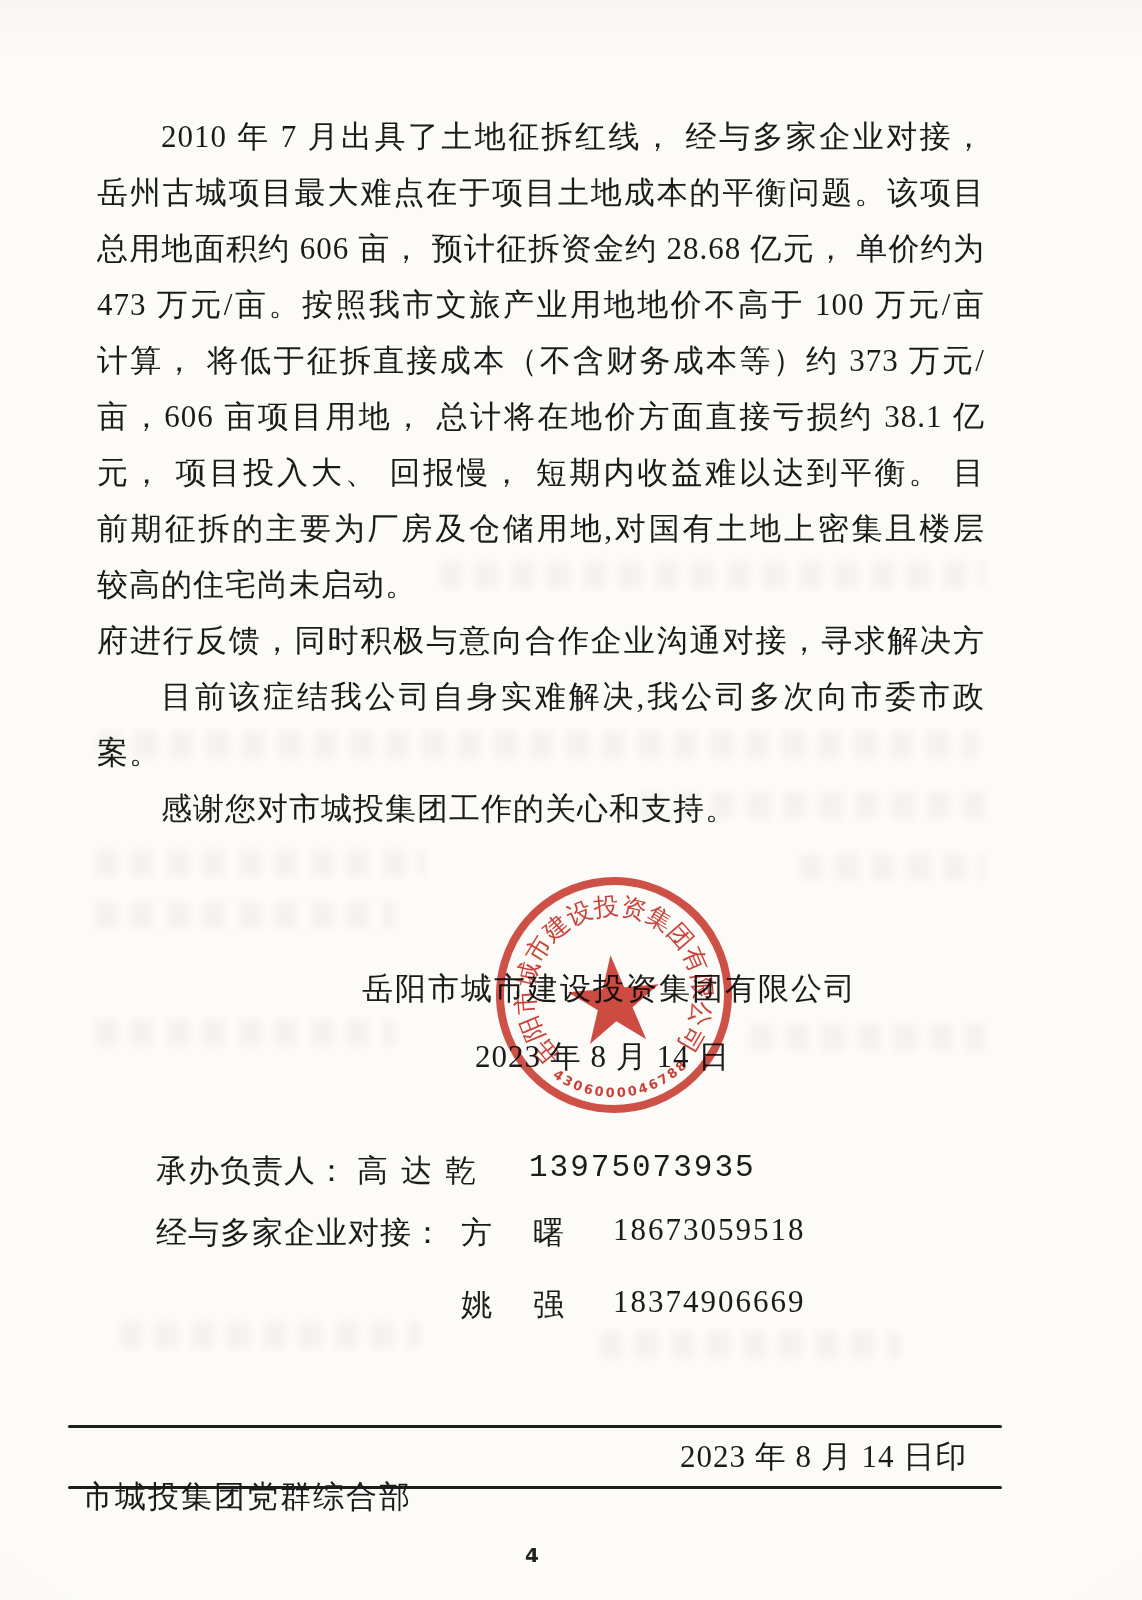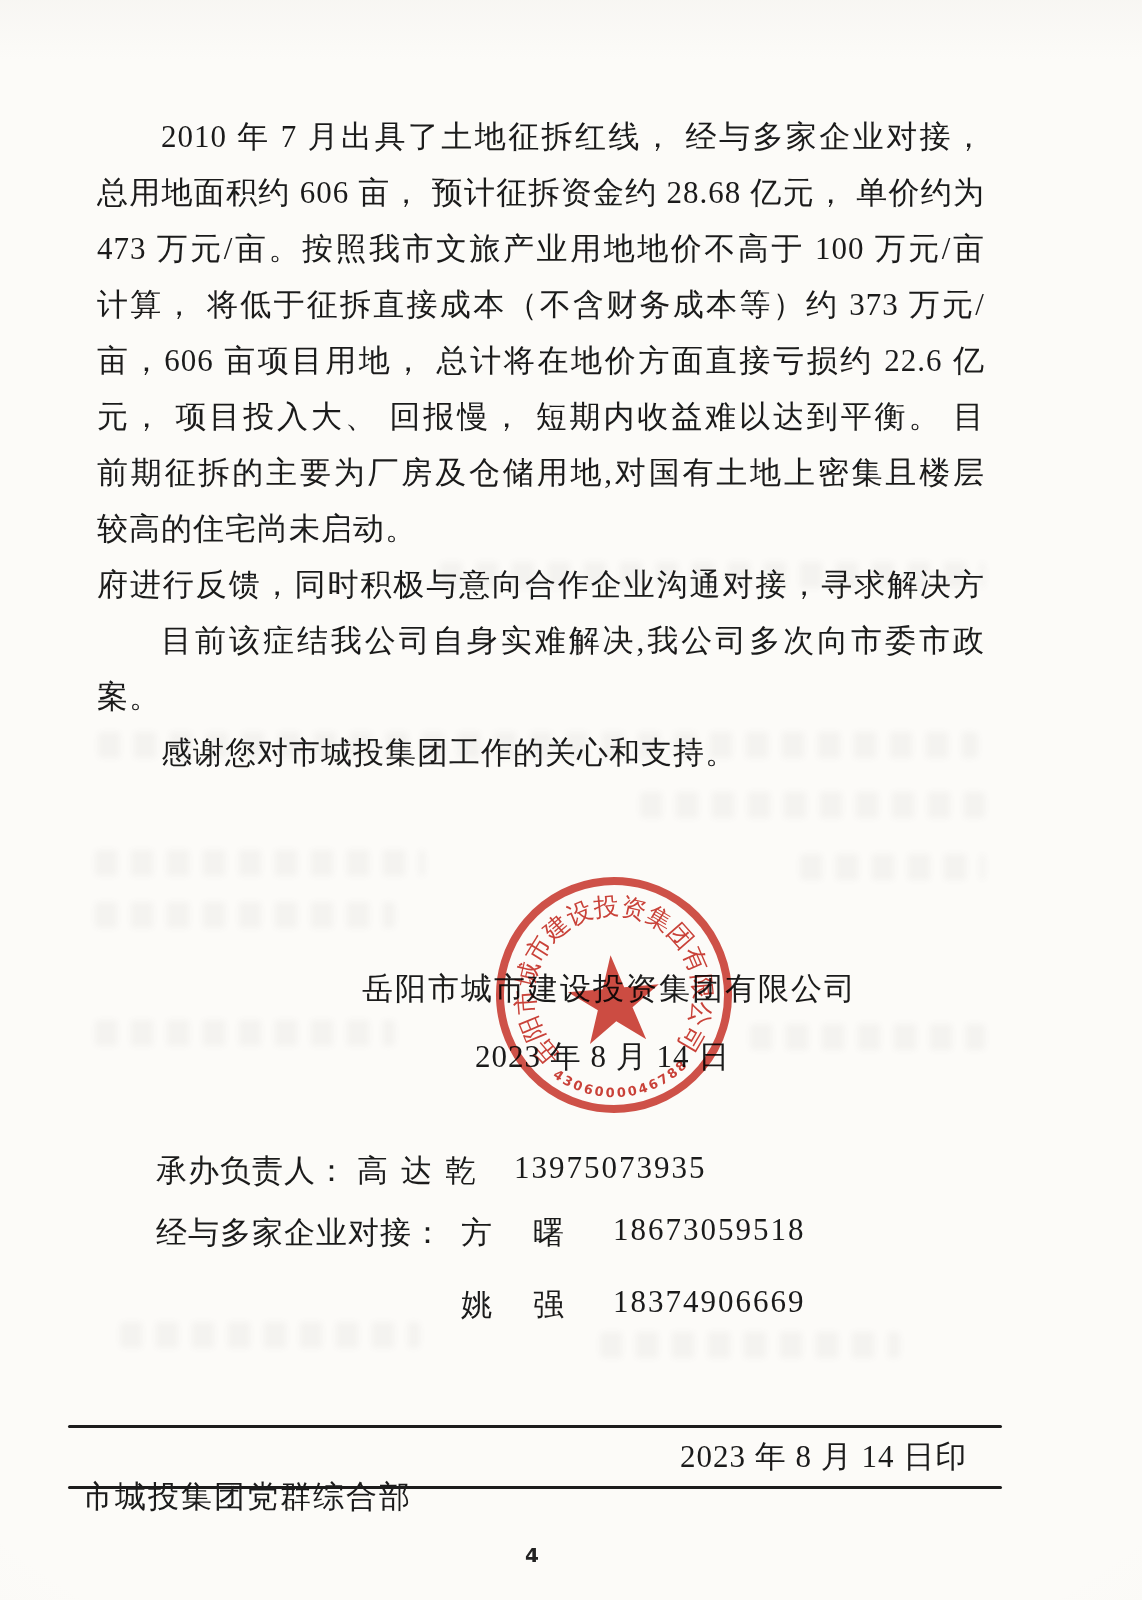--- a/index.html
+++ b/index.html
@@ -36,21 +36,21 @@
     mix-blend-mode:multiply;opacity:.88;
   }
   
   .contact-row{position:absolute;font-size:31px;white-space:nowrap;}
   .contact-row .cell{position:absolute;top:0;white-space:nowrap;text-align:center;}
   #contact-row-1{top:1150px;}
   #contact-row-2{top:1212px;}
   #contact-row-3{top:1284px;}
   .c-label{left:156px;letter-spacing:1px;}
   .c-name-1{left:357px;letter-spacing:13px;}
-  .c-phone-1{left:514px;letter-spacing:2px;}
+  .c-phone-1{left:529px;letter-spacing:2px;font-family:Liberation Mono, monospace;}
   .c-name-23{left:461px;letter-spacing:5px;}
   .c-phone-23{left:613px;letter-spacing:2px;}
   
   .footer-rule{position:absolute;left:68px;width:934px;height:3px;background:#1c1c1c;border-radius:2px;}
   #footer-rule-top{top:1425px;}
   #footer-rule-bottom{top:1486px;}
   .footer-dept{position:absolute;left:82px;top:1436px;font-size:31px;letter-spacing:2px;white-space:nowrap;margin-top:40px;}
   .footer-date{position:absolute;left:680px;top:1436px;font-size:31px;letter-spacing:1px;white-space:nowrap;}
   .page-number{
     position:absolute;left:525px;top:1543px;font-size:20px;font-weight:bold;
@@ -74,24 +74,25 @@
 <div class="ghost" style="left:95px;top:850px;width:330px;"></div>
 <div class="ghost" style="left:800px;top:854px;width:185px;"></div>
 <div class="ghost" style="left:95px;top:902px;width:300px;"></div>
 <div class="ghost" style="left:95px;top:1020px;width:300px;"></div>
 <div class="ghost" style="left:750px;top:1024px;width:235px;"></div>
 <div class="ghost" style="left:120px;top:1322px;width:300px;"></div>
 <div class="ghost" style="left:600px;top:1332px;width:300px;"></div>
 
 <div class="body-text">
     <div class="bline indent fill">2010 年 7 月出具了土地征拆红线， 经与多家企业对接，</div>
+    <div class="bline fill">岳州古城项目最大难点在于项目土地成本的平衡问题。该项目</div>
     <div class="bline fill">总用地面积约 606 亩， 预计征拆资金约 28.68 亿元， 单价约为</div>
     <div class="bline fill">473 万元/亩。按照我市文旅产业用地地价不高于 100 万元/亩</div>
     <div class="bline fill">计算， 将低于征拆直接成本（不含财务成本等）约 373 万元/</div>
-    <div class="bline fill">亩，606 亩项目用地， 总计将在地价方面直接亏损约 22.6 亿</div>
+    <div class="bline fill">亩，606 亩项目用地， 总计将在地价方面直接亏损约 38.1 亿</div>
     <div class="bline fill">元， 项目投入大、 回报慢， 短期内收益难以达到平衡。 目前，</div>
     <div class="bline fill">前期征拆的主要为厂房及仓储用地,对国有土地上密集且楼层</div>
     <div class="bline">较高的住宅尚未启动。</div>
     <div class="bline fill">府进行反馈，同时积极与意向合作企业沟通对接，寻求解决方</div>
     <div class="bline indent fill">目前该症结我公司自身实难解决,我公司多次向市委市政</div>
     <div class="bline">案。</div>
     <div class="bline indent">感谢您对市城投集团工作的关心和支持。</div>
   </div>
 
 <div class="sig-company">岳阳市城市建设投资集团有限公司</div>

